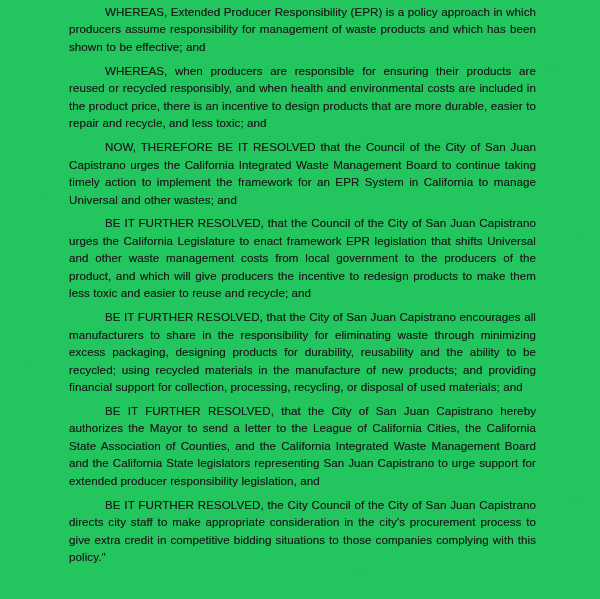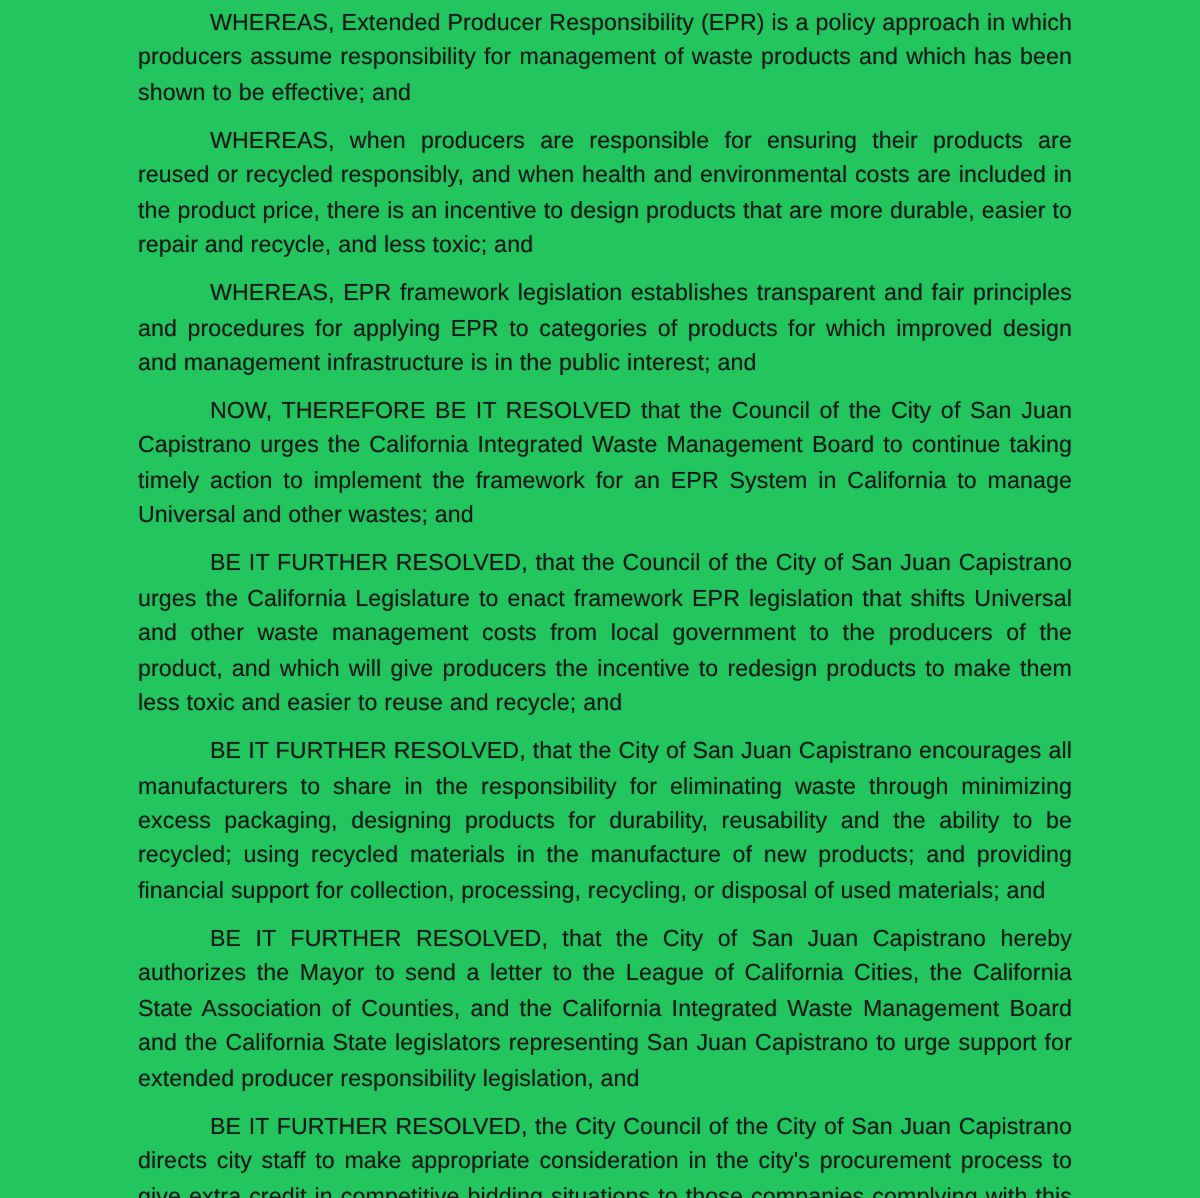--- a/index.html
+++ b/index.html
@@ -71,21 +71,20 @@
 <div id="page">
 
   <div id="scan-noise"></div>
 
   <div id="body-text">
 
     <p class="para">WHEREAS, Extended Producer Responsibility (EPR) is a policy approach in which producers assume responsibility for management of waste products and which has been shown to be effective; and</p>
 
     <p class="para">WHEREAS, when producers are responsible for ensuring their products are reused or recycled responsibly, and when health and environmental costs are included in the product price, there is an incentive to design products that are more durable, easier to repair and recycle, and less toxic;  and</p>
 
-    <p class="para">WHEREAS, EPR framework legislation establishes transparent and fair principles and procedures for applying EPR to categories of products for which improved design and management infrastructure is in the public interest; and</p>
 
 
     <p class="para">NOW, THEREFORE BE IT RESOLVED that the Council of the City of San Juan Capistrano urges the California Integrated Waste Management Board to continue taking timely action to implement the framework for an EPR System in California to manage Universal and other wastes; and</p>
 
     <p class="para">BE IT FURTHER RESOLVED, that the Council of the City of San Juan Capistrano urges the California Legislature to enact framework EPR legislation that shifts Universal and other waste management costs from local government to the producers of the product, and which will give producers the incentive to redesign products to make them less toxic and easier to reuse and recycle; and</p>
 
     <p class="para">BE IT FURTHER RESOLVED, that the City of San Juan Capistrano encourages all manufacturers to share in the responsibility for eliminating waste through minimizing excess packaging, designing products for durability, reusability and the ability to be recycled; using recycled materials in the manufacture of new products; and providing financial support for collection, processing, recycling, or disposal of used materials; and</p>
 
     <p class="para">BE IT FURTHER RESOLVED, that the City of San Juan Capistrano hereby authorizes the Mayor to send a letter to the League of California Cities, the California State Association of Counties, and the California Integrated Waste Management Board and the California State legislators representing San Juan Capistrano to urge support for extended producer responsibility legislation, and</p>
 

